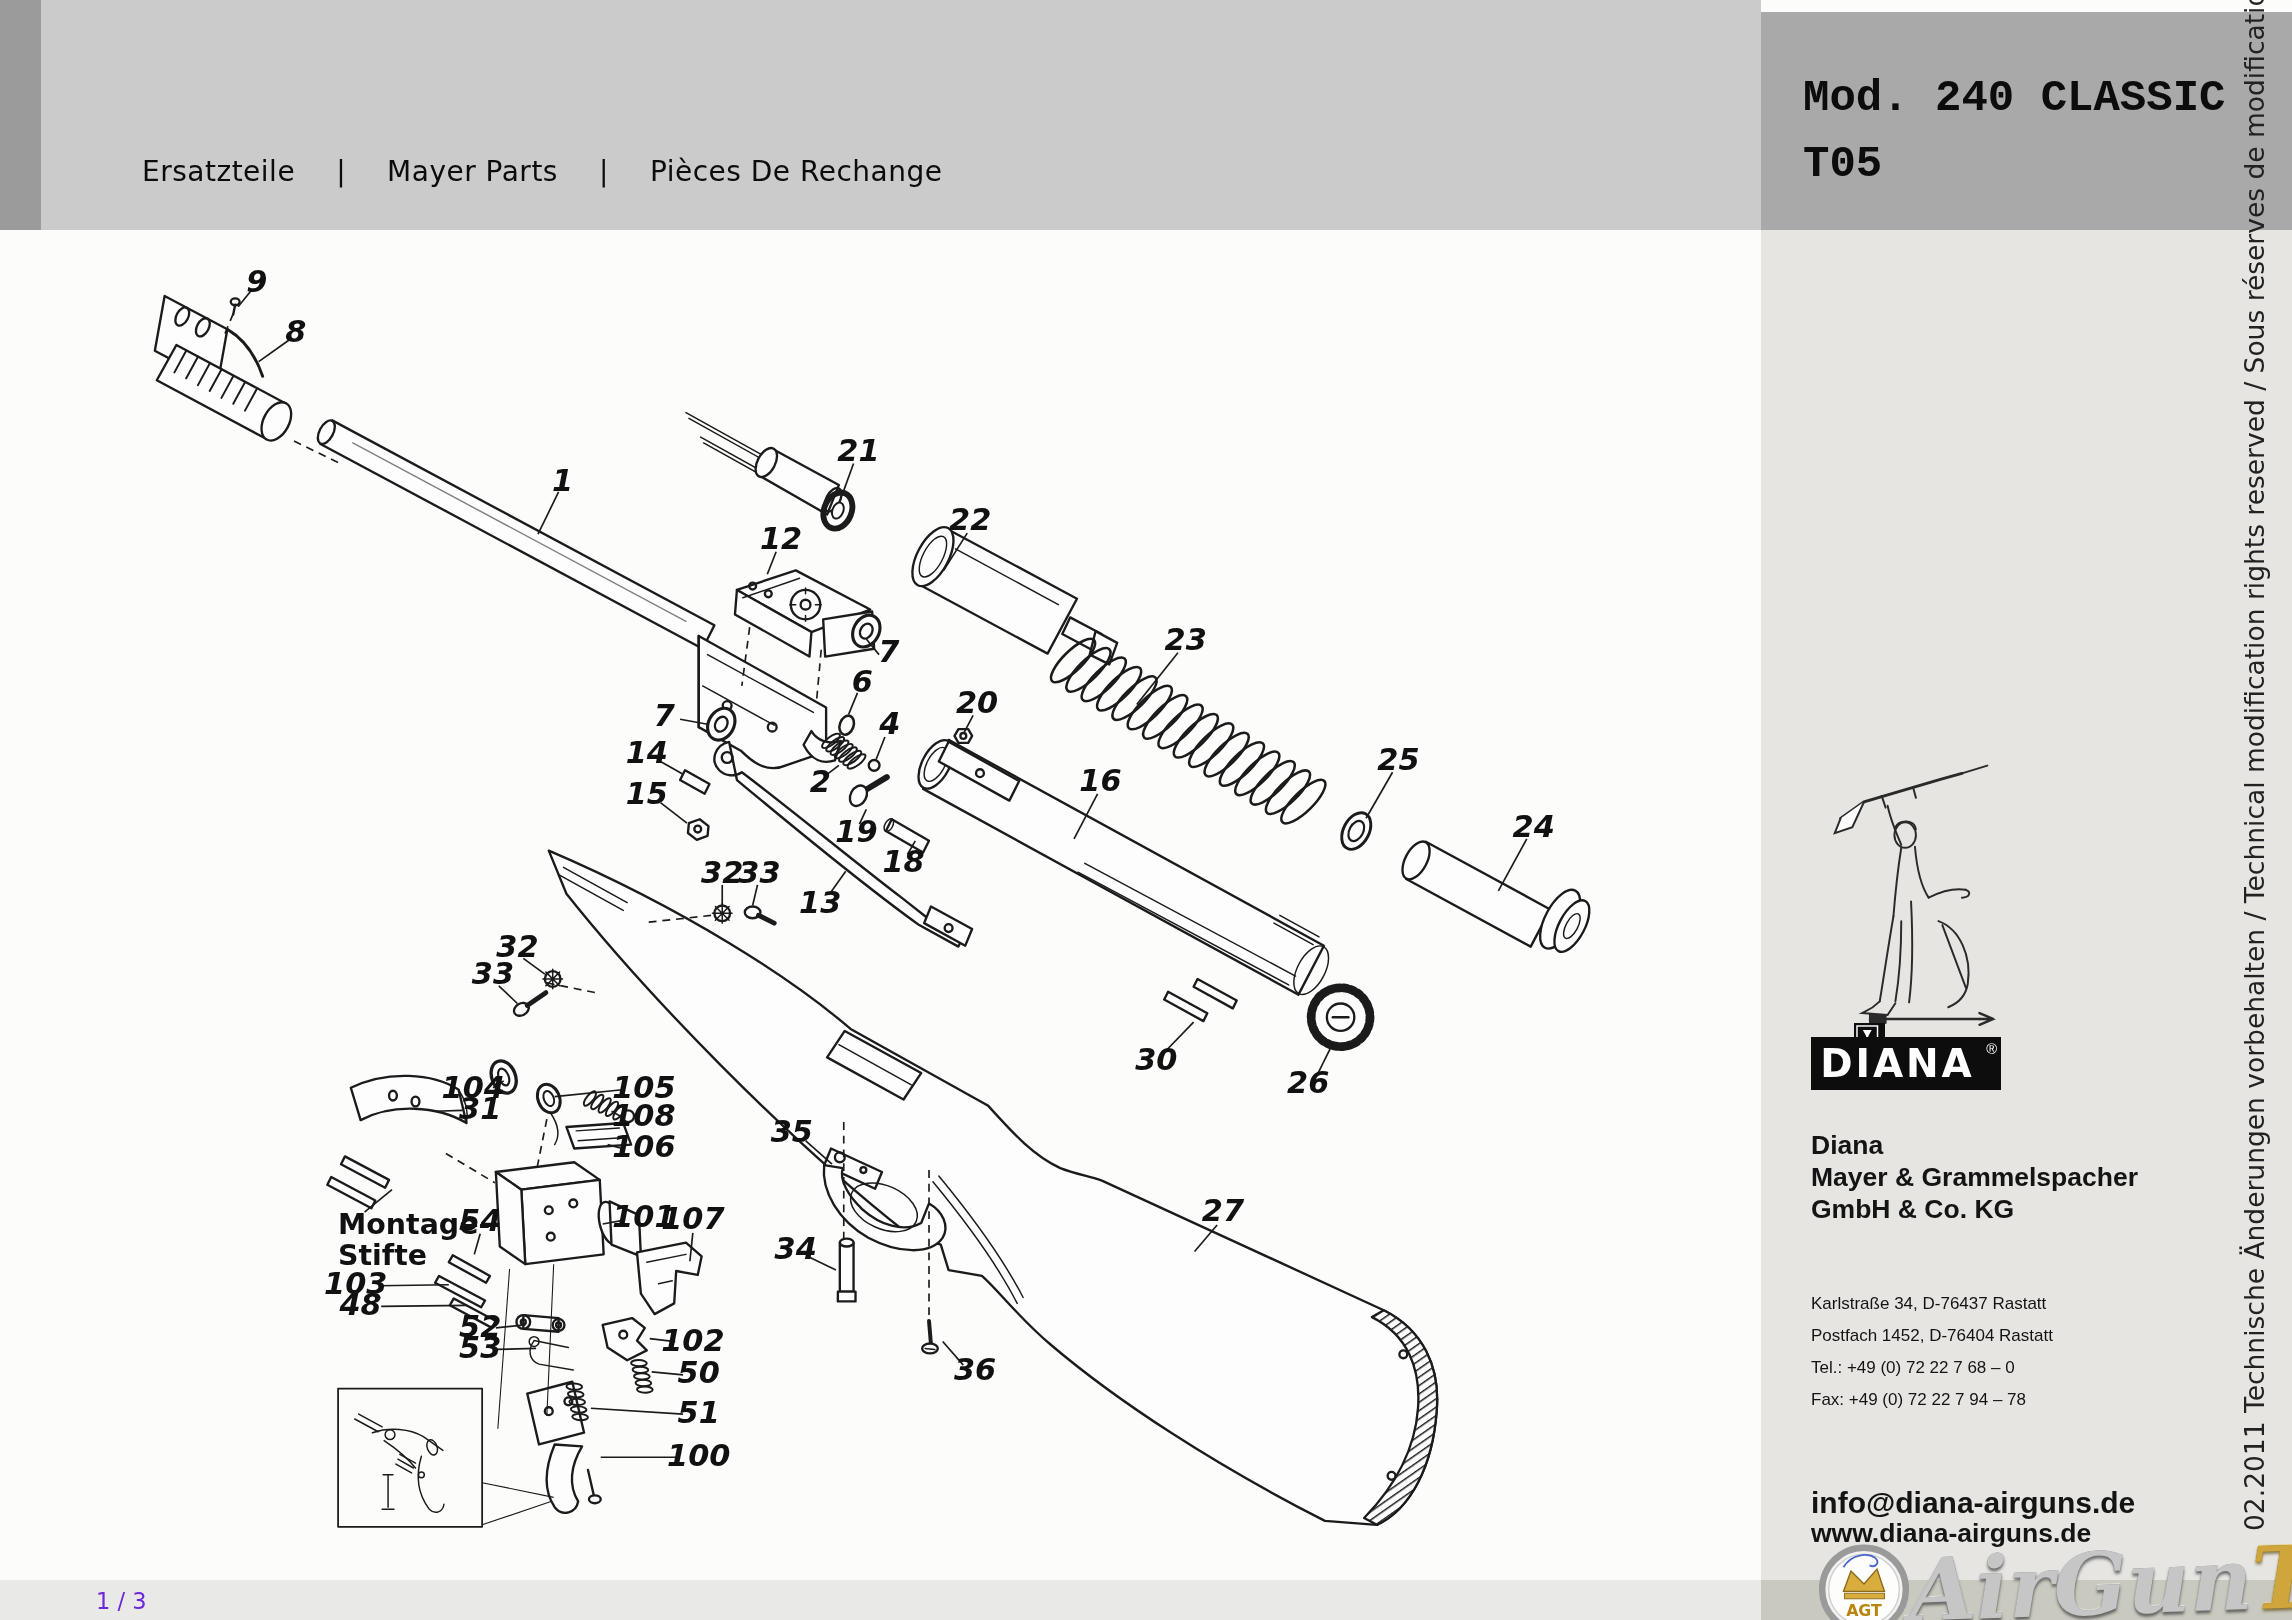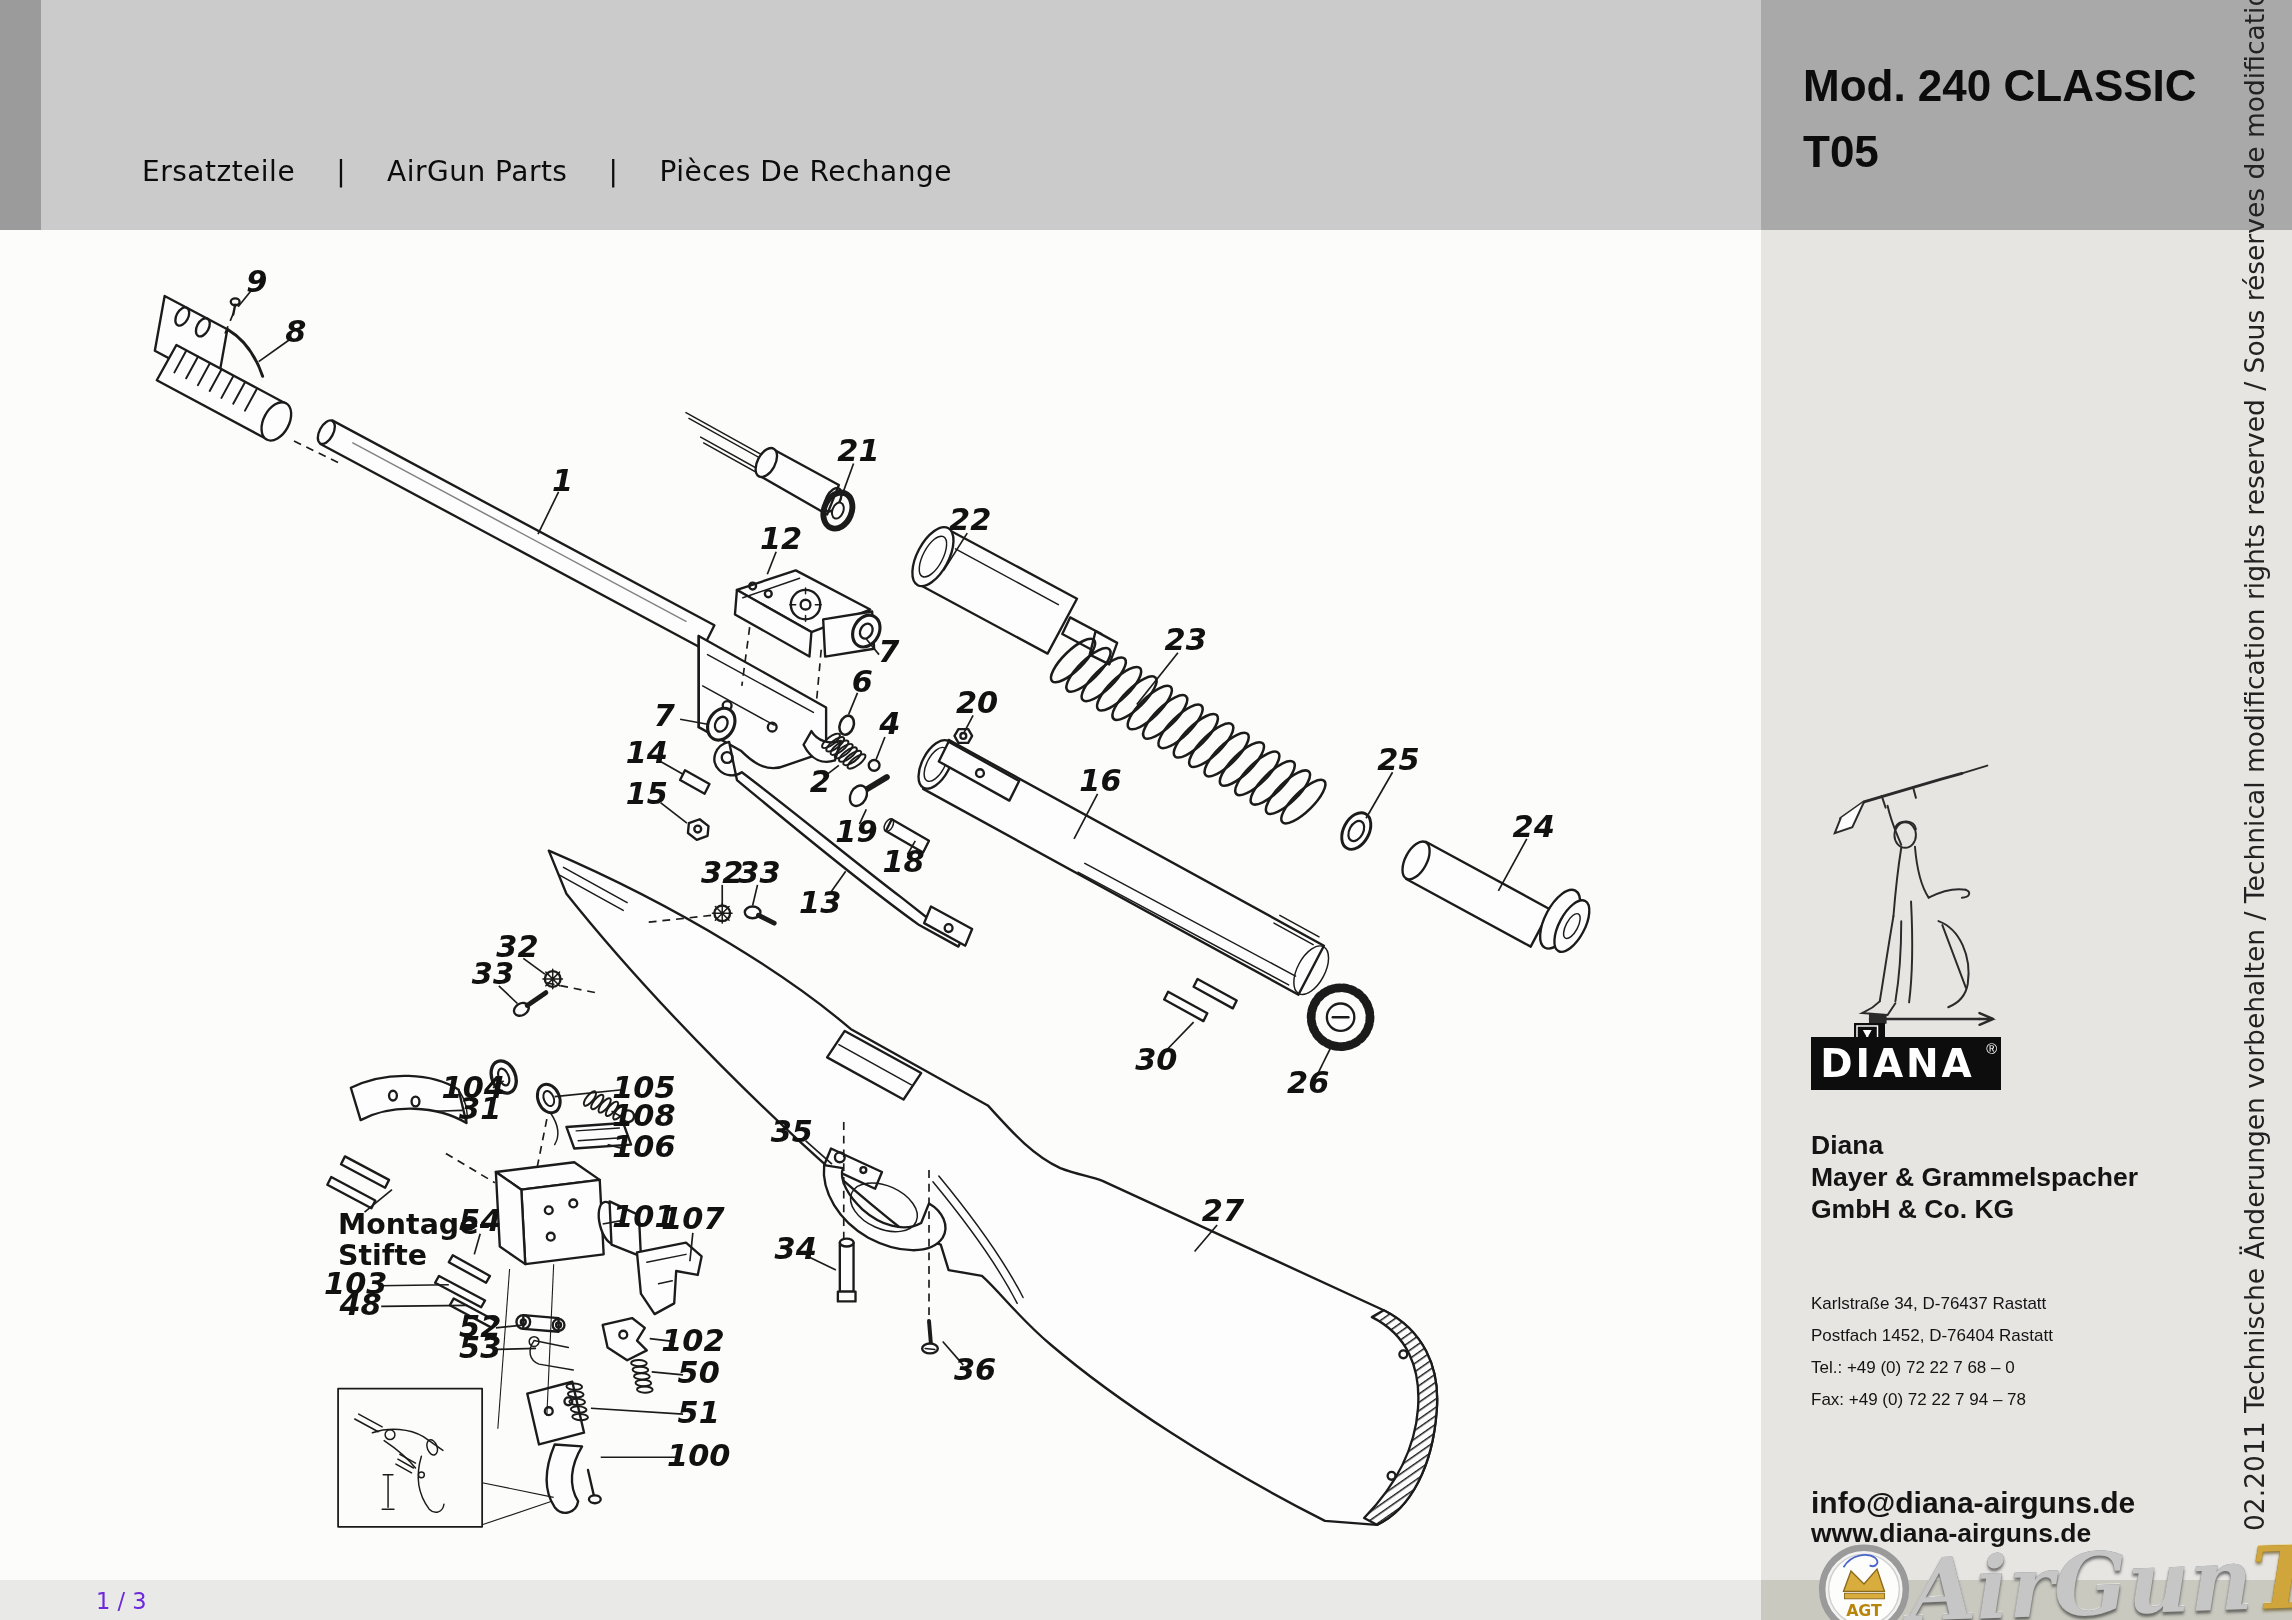--- a/index.html
+++ b/index.html
@@ -8,22 +8,22 @@
     background:#fcfcfb;font-family:"Liberation Sans",sans-serif;color:#111;
   }
   
   .header-band{position:absolute;left:0;top:0;width:1761px;height:230px;background:#cccbcb;}
   .header-stripe{position:absolute;left:0;top:0;width:41px;height:230px;background:#9b9b9b;}
   .header-text{
     position:absolute;left:142px;top:155px;display:flex;gap:41px;align-items:baseline;
     font-size:28px;color:#0c0c0c;letter-spacing:0.5px;font-family:"DejaVu Sans",sans-serif;
   }
   .title-block{
-    position:absolute;left:1761px;top:0;width:531px;height:230px;background:#a9a9a9;
-    font-family:Liberation Sans, sans-serif;font-weight:bold;font-size:44px;color:#0c0c0c;
+    position:absolute;left:1761px;top:12px;width:531px;height:230px;background:#a9a9a9;
+    font-family:Liberation Mono, monospace;font-weight:bold;font-size:44px;color:#0c0c0c;
   }
   .title-block .t1{position:absolute;left:42px;top:61px;}
   .title-block .t2{position:absolute;left:42px;top:127px;}
   
   .sidebar{position:absolute;left:1761px;top:230px;width:531px;height:1350px;background:#e6e5e2;}
   .vnote{
     position:absolute;left:2239px;top:1531px;transform:rotate(-90deg);transform-origin:0 0;
     white-space:nowrap;font-size:26.5px;color:#222;font-family:"DejaVu Sans",sans-serif;
   }
   .logo-box{position:absolute;left:1811px;top:1037px;width:190px;height:53px;background:#0d0d0d;}
@@ -61,21 +61,21 @@
 </head>
 <body>
 
 <div id="page">
 
   <div class="header-band">
     <div class="header-stripe"></div>
     <div class="header-text">
       <span>Ersatzteile</span>
       <span>|</span>
-      <span>AirGun Parts</span>
+      <span>Mayer Parts</span>
       <span>|</span>
       <span>Pièces De Rechange</span>
     </div>
   </div>
 
   <div class="title-block">
     <div class="t1">Mod. 240 CLASSIC</div>
     <div class="t2">T05</div>
   </div>
 

